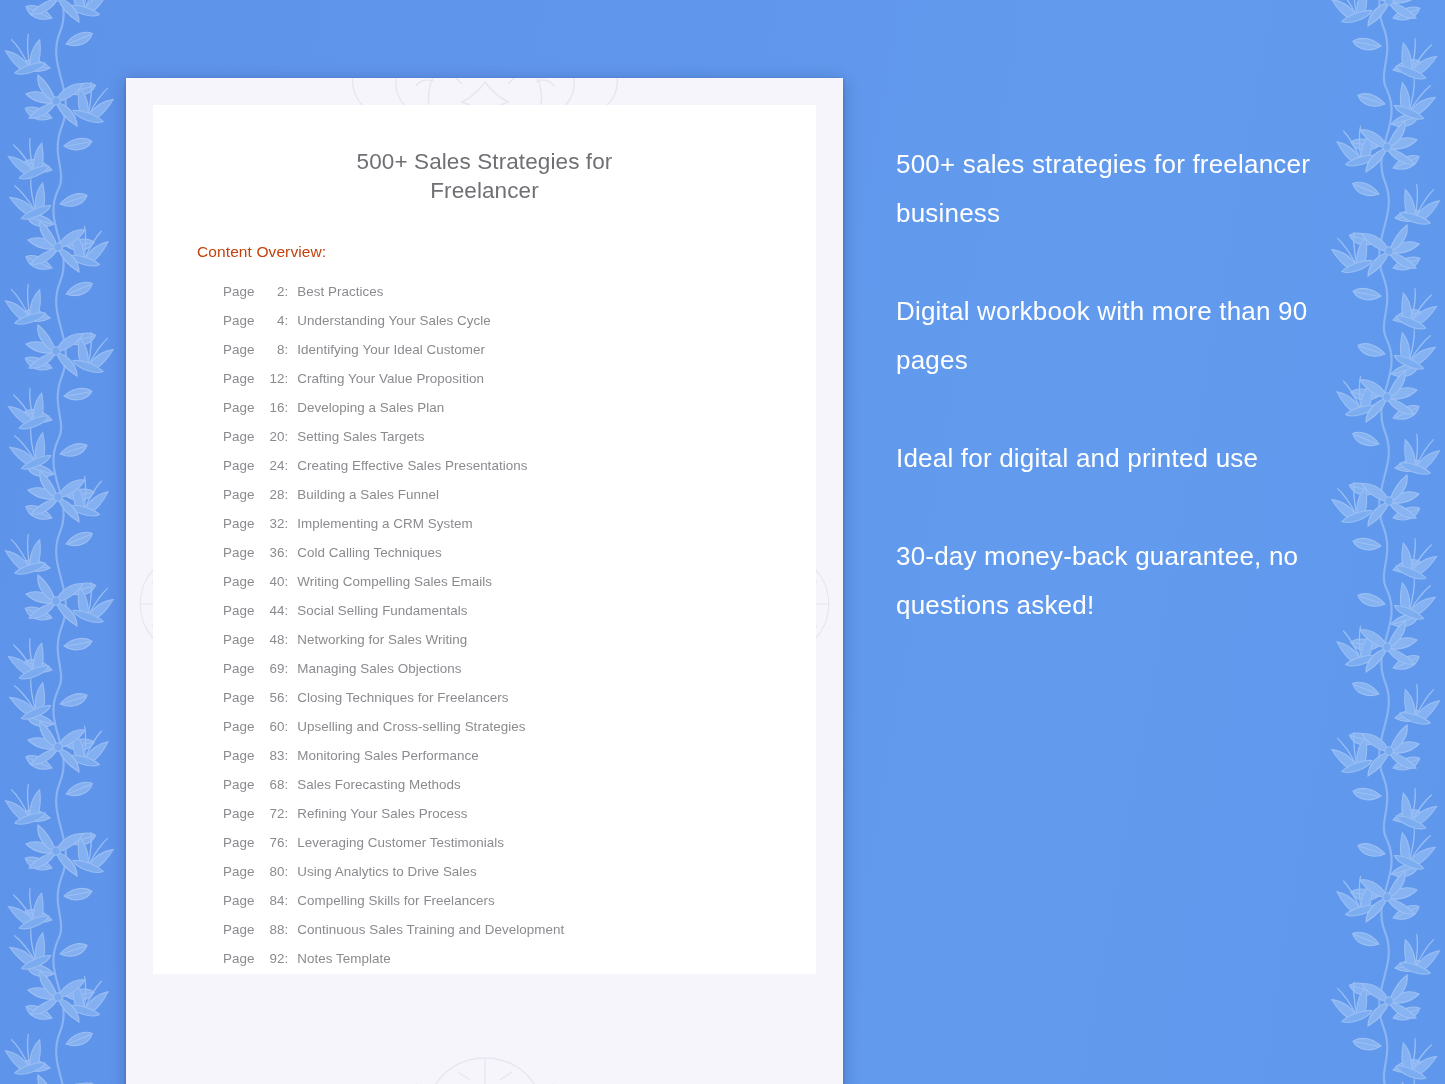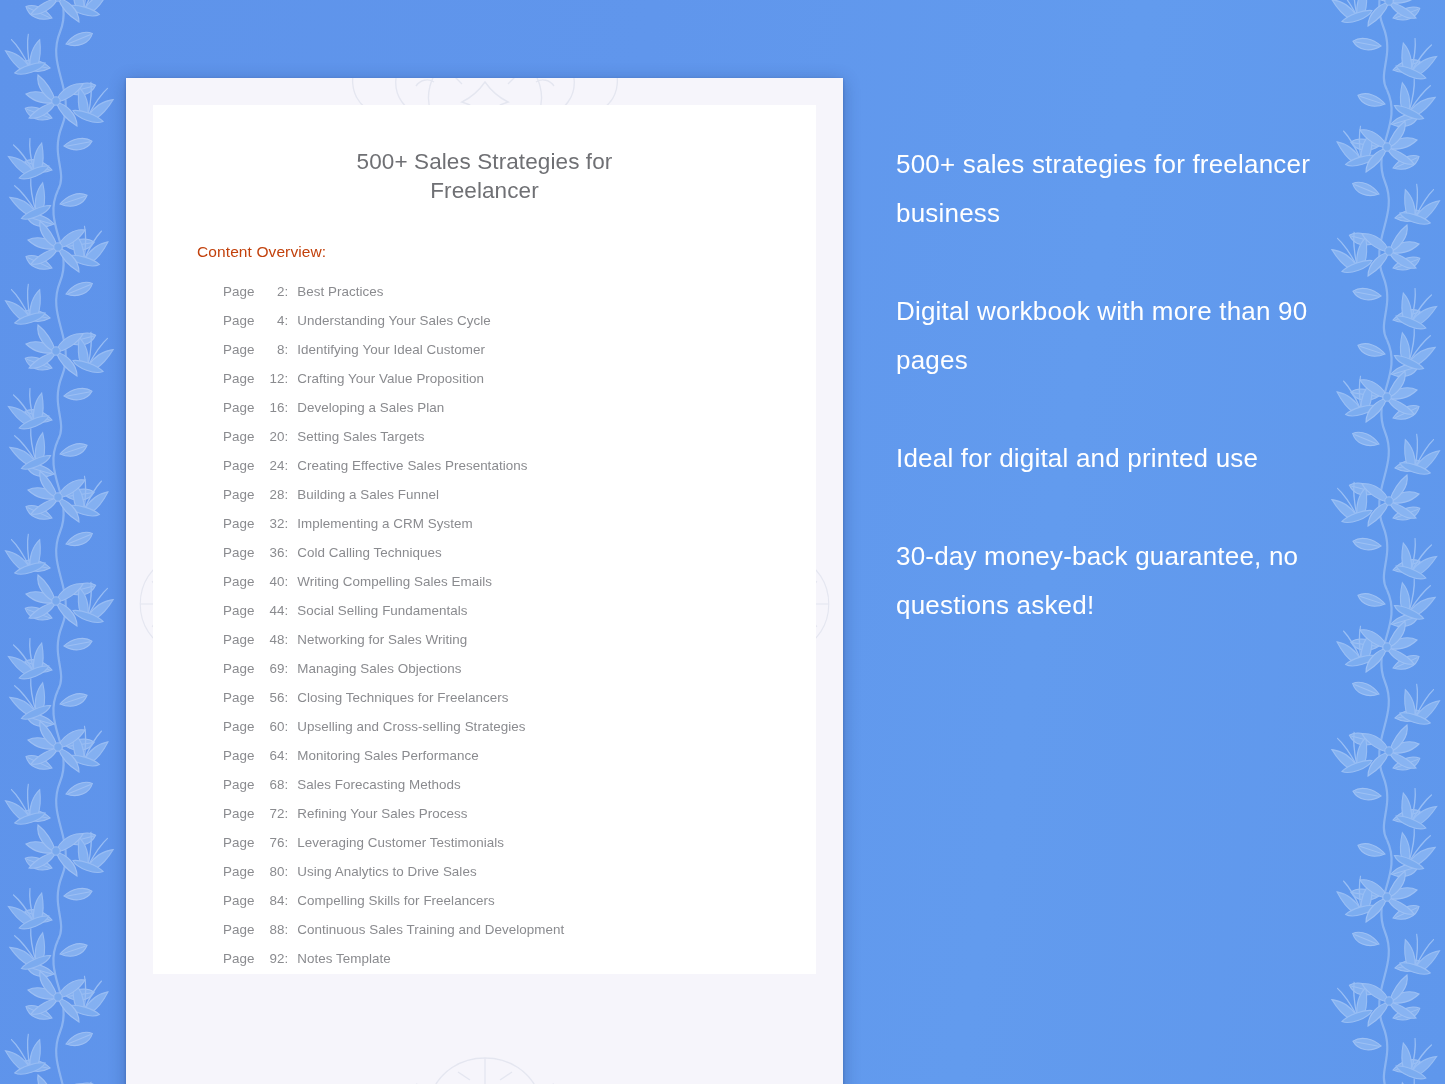--- a/index.html
+++ b/index.html
@@ -346,21 +346,21 @@
             <span class="pg-title">Closing Techniques for Freelancers</span>
           </li>
           <li>
             <span class="pg-word">Page</span>
             <span class="pg-num">60</span>
             <span class="pg-colon">:</span>
             <span class="pg-title">Upselling and Cross-selling Strategies</span>
           </li>
           <li>
             <span class="pg-word">Page</span>
-            <span class="pg-num">64</span>
+            <span class="pg-num">83</span>
             <span class="pg-colon">:</span>
             <span class="pg-title">Monitoring Sales Performance</span>
           </li>
           <li>
             <span class="pg-word">Page</span>
             <span class="pg-num">68</span>
             <span class="pg-colon">:</span>
             <span class="pg-title">Sales Forecasting Methods</span>
           </li>
           <li>

